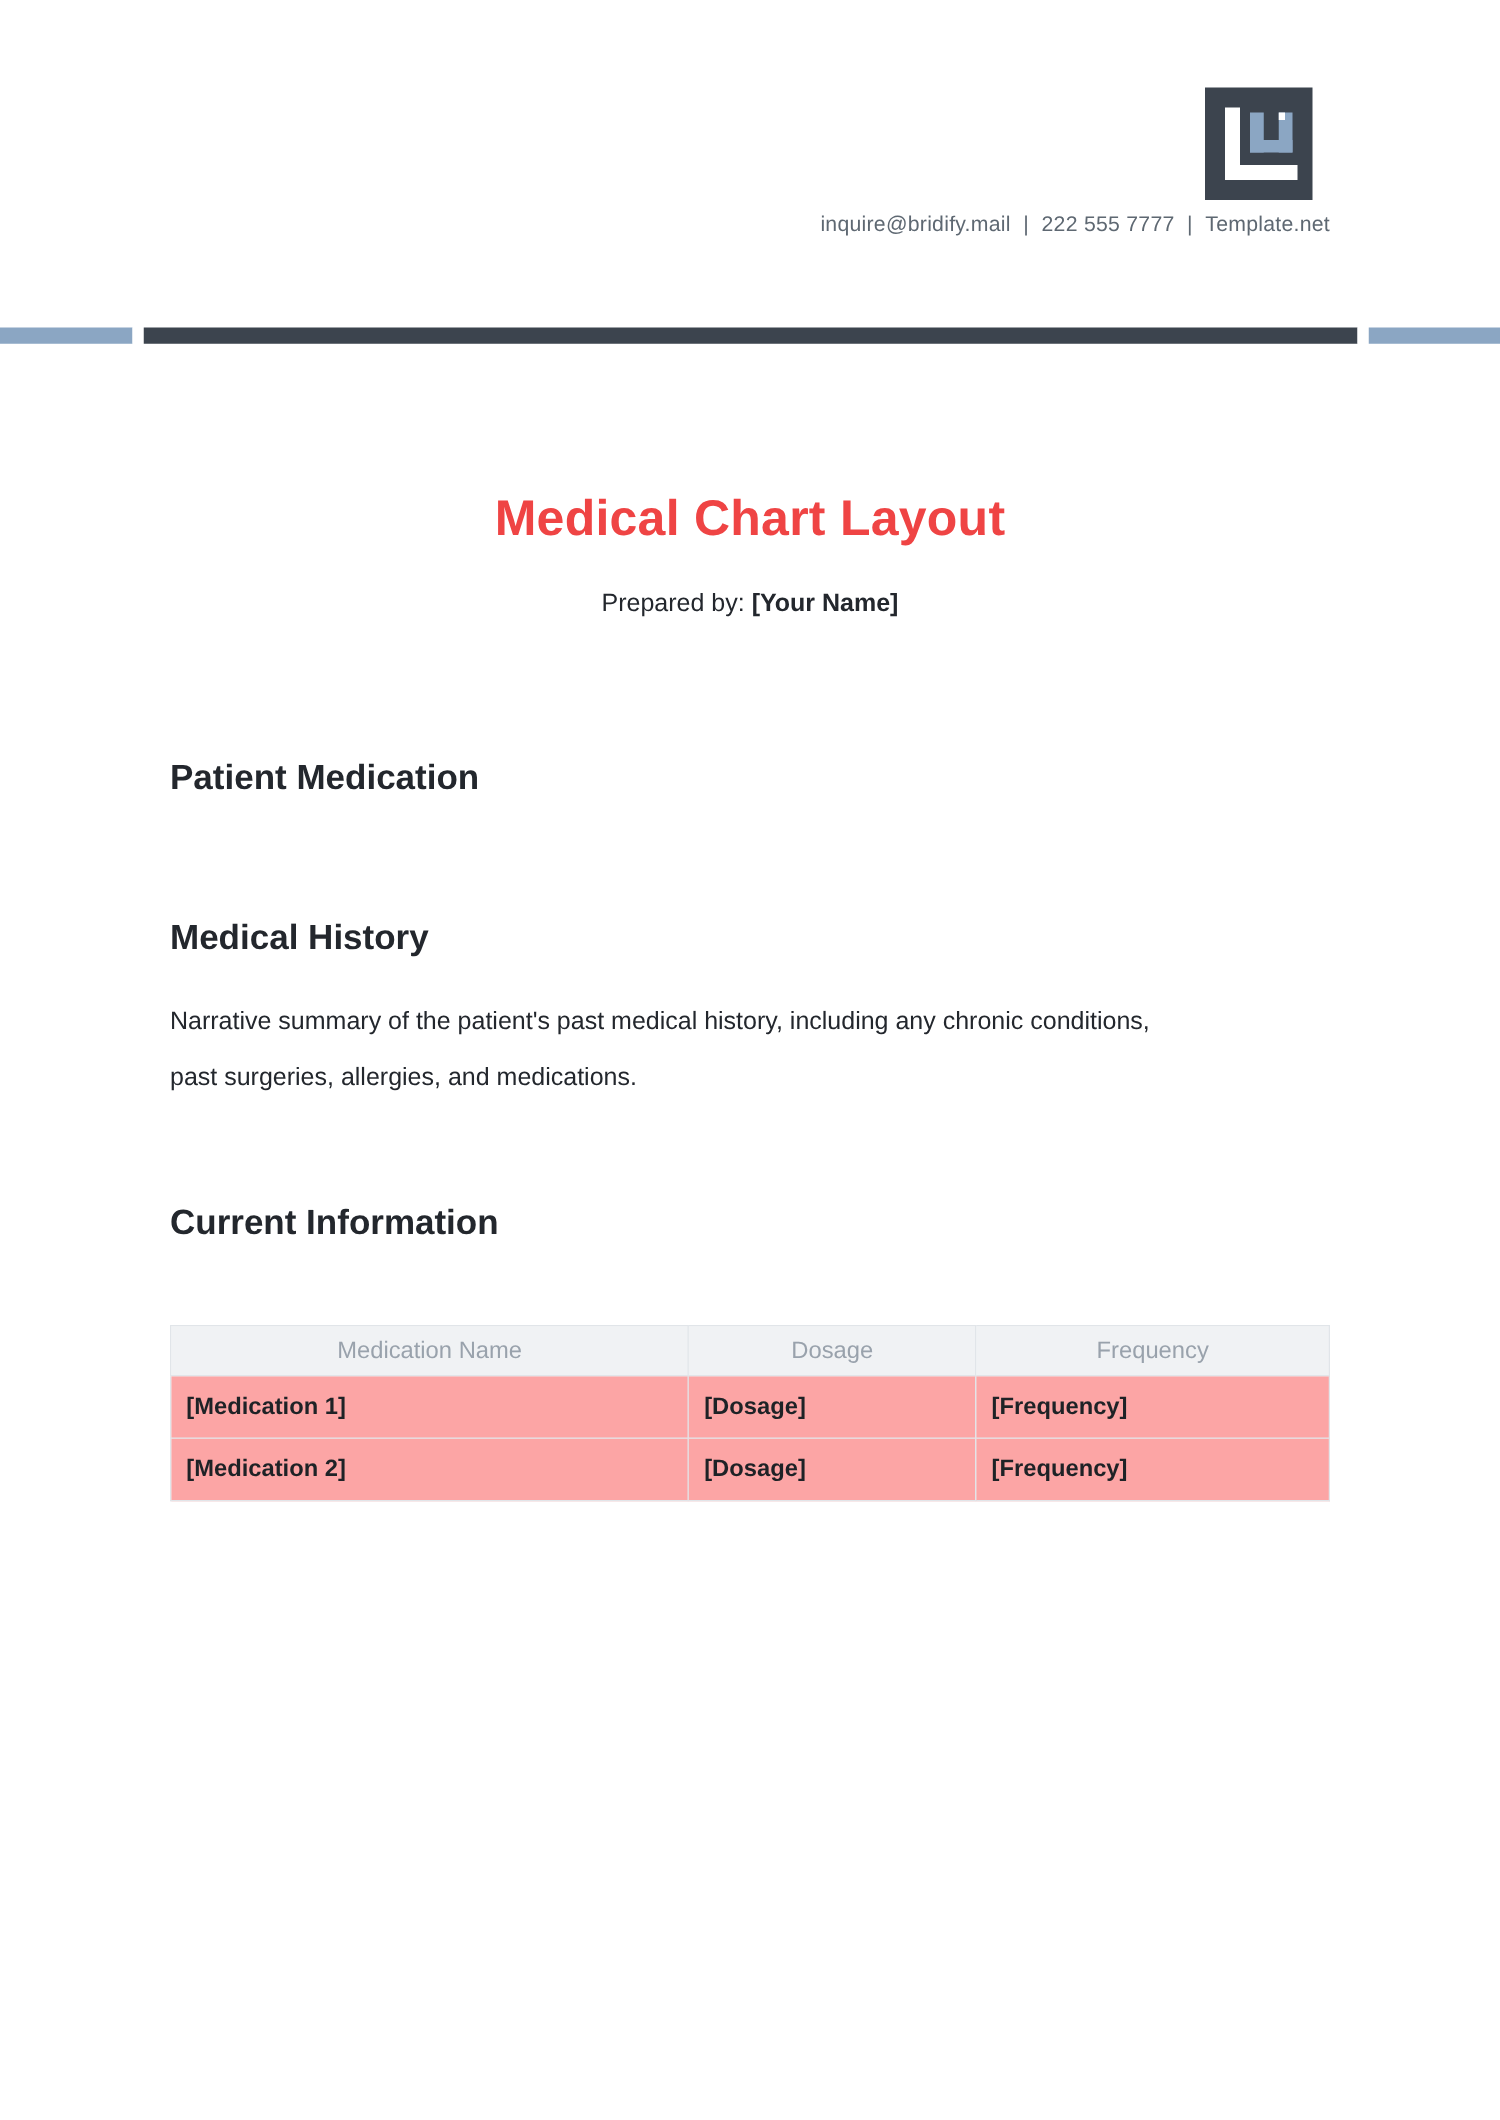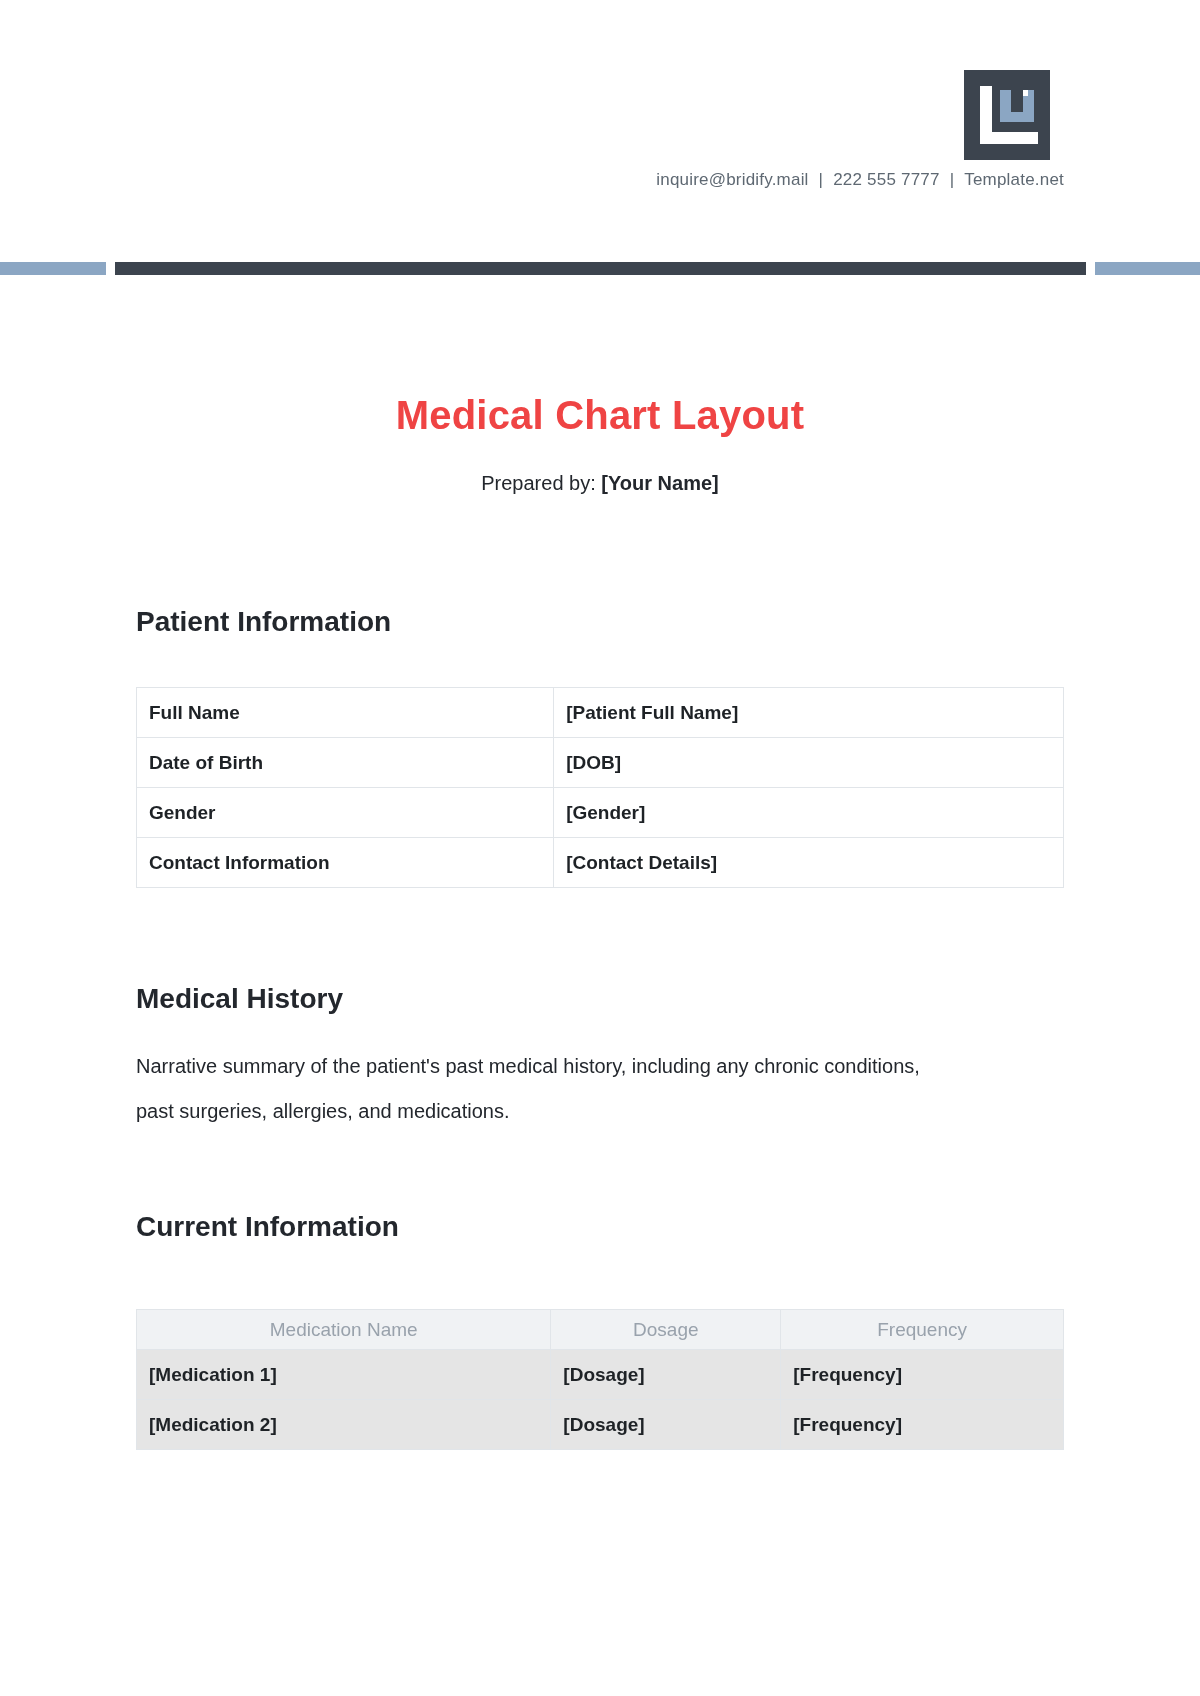--- a/index.html
+++ b/index.html
@@ -116,21 +116,21 @@
     vertical-align: middle;
   }
   .meds-table td {
     border: 1px solid #e1e5e9;
     height: 50px;
     font-size: 19px;
     font-weight: bold;
     color: #1e2226;
     padding-left: 12px;
     vertical-align: middle;
-    background: #e5e5e5;
+    background: #fca5a5;
   }
   .meds-table .col-med  { width: 44.7%; }
   .meds-table .col-dose { width: 24.8%; }
   .meds-table .col-freq { width: 30.5%; }
 </style>
 </head>
 <body>
 
 <div class="page">
 
@@ -158,42 +158,22 @@
   </div>
 
   <h1 class="doc-title">Medical Chart Layout</h1>
   <div class="prepared">
     <span>Prepared by:</span>
     <span class="name">[Your Name]</span>
   </div>
 
   <div class="content">
 
-    <h2 class="section-heading heading-1">Patient Information</h2>
-
-    <table class="info-table">
-      <tbody>
-        <tr>
-          <td class="col-label">Full Name</td>
-          <td class="col-value">[Patient Full Name]</td>
-        </tr>
-        <tr>
-          <td class="col-label">Date of Birth</td>
-          <td class="col-value">[DOB]</td>
-        </tr>
-        <tr>
-          <td class="col-label">Gender</td>
-          <td class="col-value">[Gender]</td>
-        </tr>
-        <tr>
-          <td class="col-label">Contact Information</td>
-          <td class="col-value">[Contact Details]</td>
-        </tr>
-      </tbody>
-    </table>
+    <h2 class="section-heading heading-1">Patient Medication</h2>
+
 
     <h2 class="section-heading heading-2">Medical History</h2>
     <p class="history-text">Narrative summary of the patient's past medical history, including any chronic conditions, past surgeries, allergies, and medications.</p>
 
     <h2 class="section-heading heading-3">Current Information</h2>
 
     <table class="meds-table">
       <thead>
         <tr>
           <th class="col-med">Medication Name</th>

